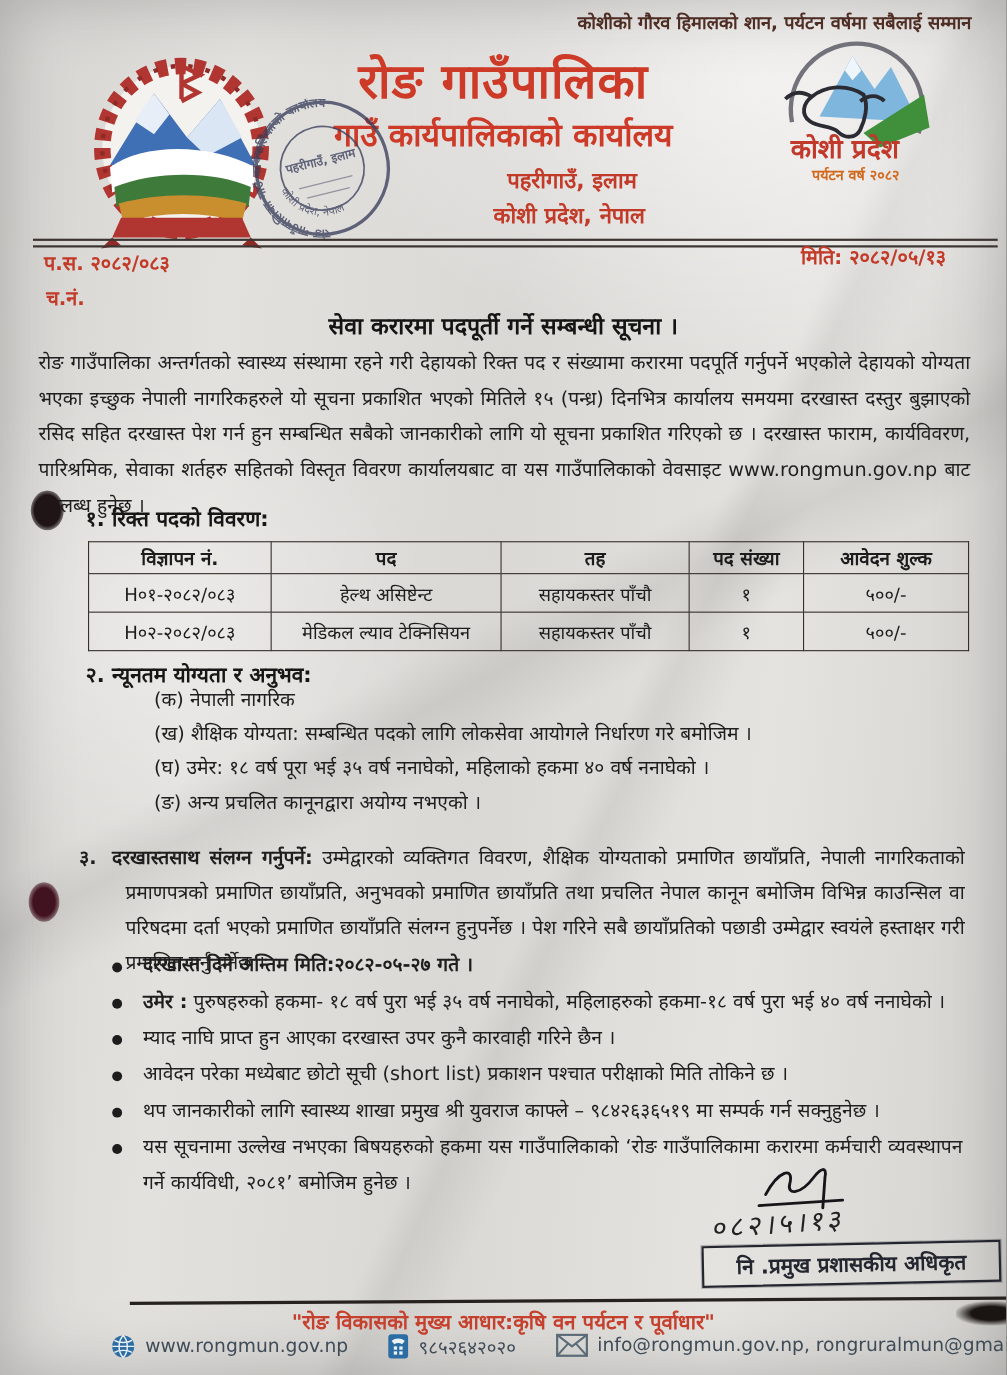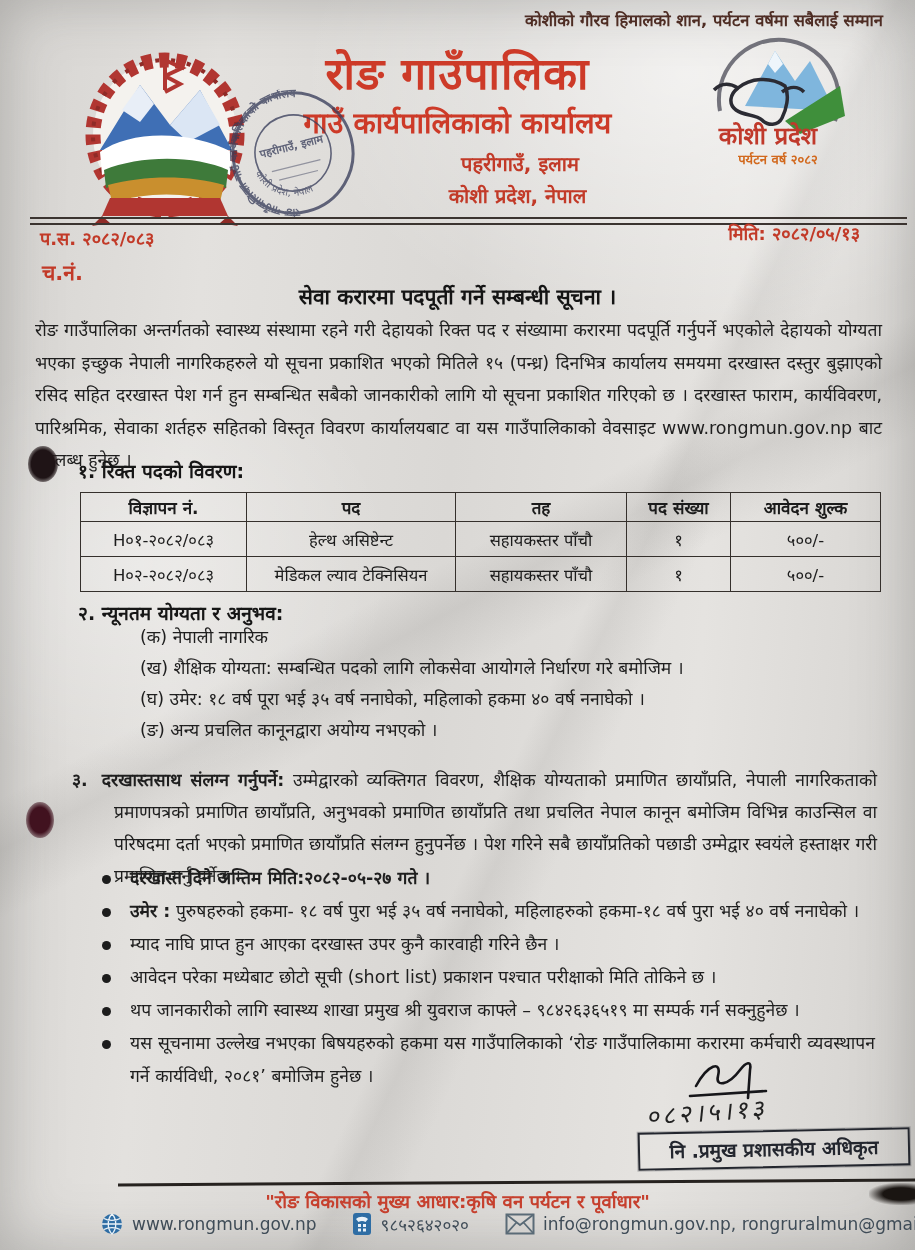--- a/index.html
+++ b/index.html
@@ -16,21 +16,21 @@
   .center{left:0;right:0;text-align:center;}
   
   #top-slogan{top:8px;right:32px;font-size:16.5px;font-weight:bold;color:#4e2d24;margin-left:26px;}
   #muni-title{top:42px;font-size:44px;font-weight:bold;color:#cd3a28;letter-spacing:1px;}
   #office-line{top:102px;font-size:29px;font-weight:bold;color:#cd3a28;}
   #addr1{top:150px;padding-left:125px;font-size:20px;font-weight:bold;color:#c23a28;}
   #addr2{top:182px;padding-left:120px;font-size:20px;font-weight:bold;color:#c23a28;}
   #header-rule{top:217px;left:30px;right:8px;height:4px;border-top:2px solid #3b3430;border-bottom:2px solid #3b3430;}
   #ref-no{top:226px;left:40px;font-size:18px;font-weight:bold;color:#c23a28;}
   #date-line{top:221px;right:55px;font-size:18px;font-weight:bold;color:#c23a28;}
-  #ch-no{top:258px;left:42px;font-size:21px;font-weight:bold;color:#c23a28;}
+  #ch-no{top:258px;left:42px;font-size:18px;font-weight:bold;color:#c23a28;}
   #notice-title{top:282px;font-size:21px;font-weight:bold;color:#141414;}
   
   #intro{top:314px;left:35px;right:33px;font-size:17.5px;line-height:32.5px;text-align:justify;color:#1e1e1e;}
   .sec-head{font-size:19px;font-weight:bold;color:#161616;}
   #sec1-head{top:458px;left:78px;}
   table#positions{position:absolute;top:492px;left:80px;border-collapse:collapse;table-layout:fixed;}
   #positions th,#positions td{border:1.6px solid #35302c;text-align:center;font-size:16.5px;padding:0;color:#1c1c1c;}
   #positions th{height:28px;font-weight:bold;font-size:17px;}
   #positions td{height:34px;}
   #sec2-head{top:600px;left:78px;}
@@ -45,21 +45,21 @@
   
   #signature{top:1056px;left:688px;}
   #sig-date{top:1094px;left:648px;font-size:25px;color:#222;transform:rotate(-4deg) skewX(-10deg);letter-spacing:3px;}
   #officer-stamp{top:1130px;left:638px;width:252px;padding:4px 8px;border:2.5px solid #23262e;
      transform:rotate(-1.2deg);font-size:19px;font-weight:bold;color:#23262e;text-align:center;
      box-shadow:0 0 0 1px rgba(35,38,46,.25);}
   
   #footer-rule{top:1181px;left:118px;right:0;height:2.5px;background:#26221f;transform:rotate(-.35deg);}
   #footer-smudge{top:1183px;right:0;width:46px;height:22px;background:radial-gradient(ellipse at 70% 50%,#1a1512 40%,transparent 75%);}
   #footer-slogan{top:1188px;font-size:18.5px;font-weight:bold;color:#c6402e;}
-  #contacts{top:1212px;left:100px;right:10px;display:flex;align-items:center;gap:10px;font-size:17px;color:#3f4c57;}
+  #contacts{top:1212px;left:100px;right:10px;display:flex;align-items:flex-start;gap:10px;font-size:17px;color:#3f4c57;}
   #contacts .item{display:flex;align-items:center;gap:8px;white-space:nowrap;}
   #contacts .gap1{margin-left:24px;}
   #contacts .gap2{margin-left:26px;}
   
   .hole{position:absolute;border-radius:50%;}
   #hole1{left:28px;top:446px;width:30px;height:36px;background:radial-gradient(ellipse,#1f1416 55%,rgba(31,20,22,.25) 80%,transparent 100%);}
   #hole2{left:26px;top:802px;width:28px;height:36px;background:radial-gradient(ellipse,#41121f 50%,rgba(65,18,31,.3) 78%,transparent 100%);}
   
   #round-stamp{top:88px;left:228px;width:130px;height:130px;opacity:.78;transform:rotate(-14deg);}
   sup,strong{font-weight:bold;}

